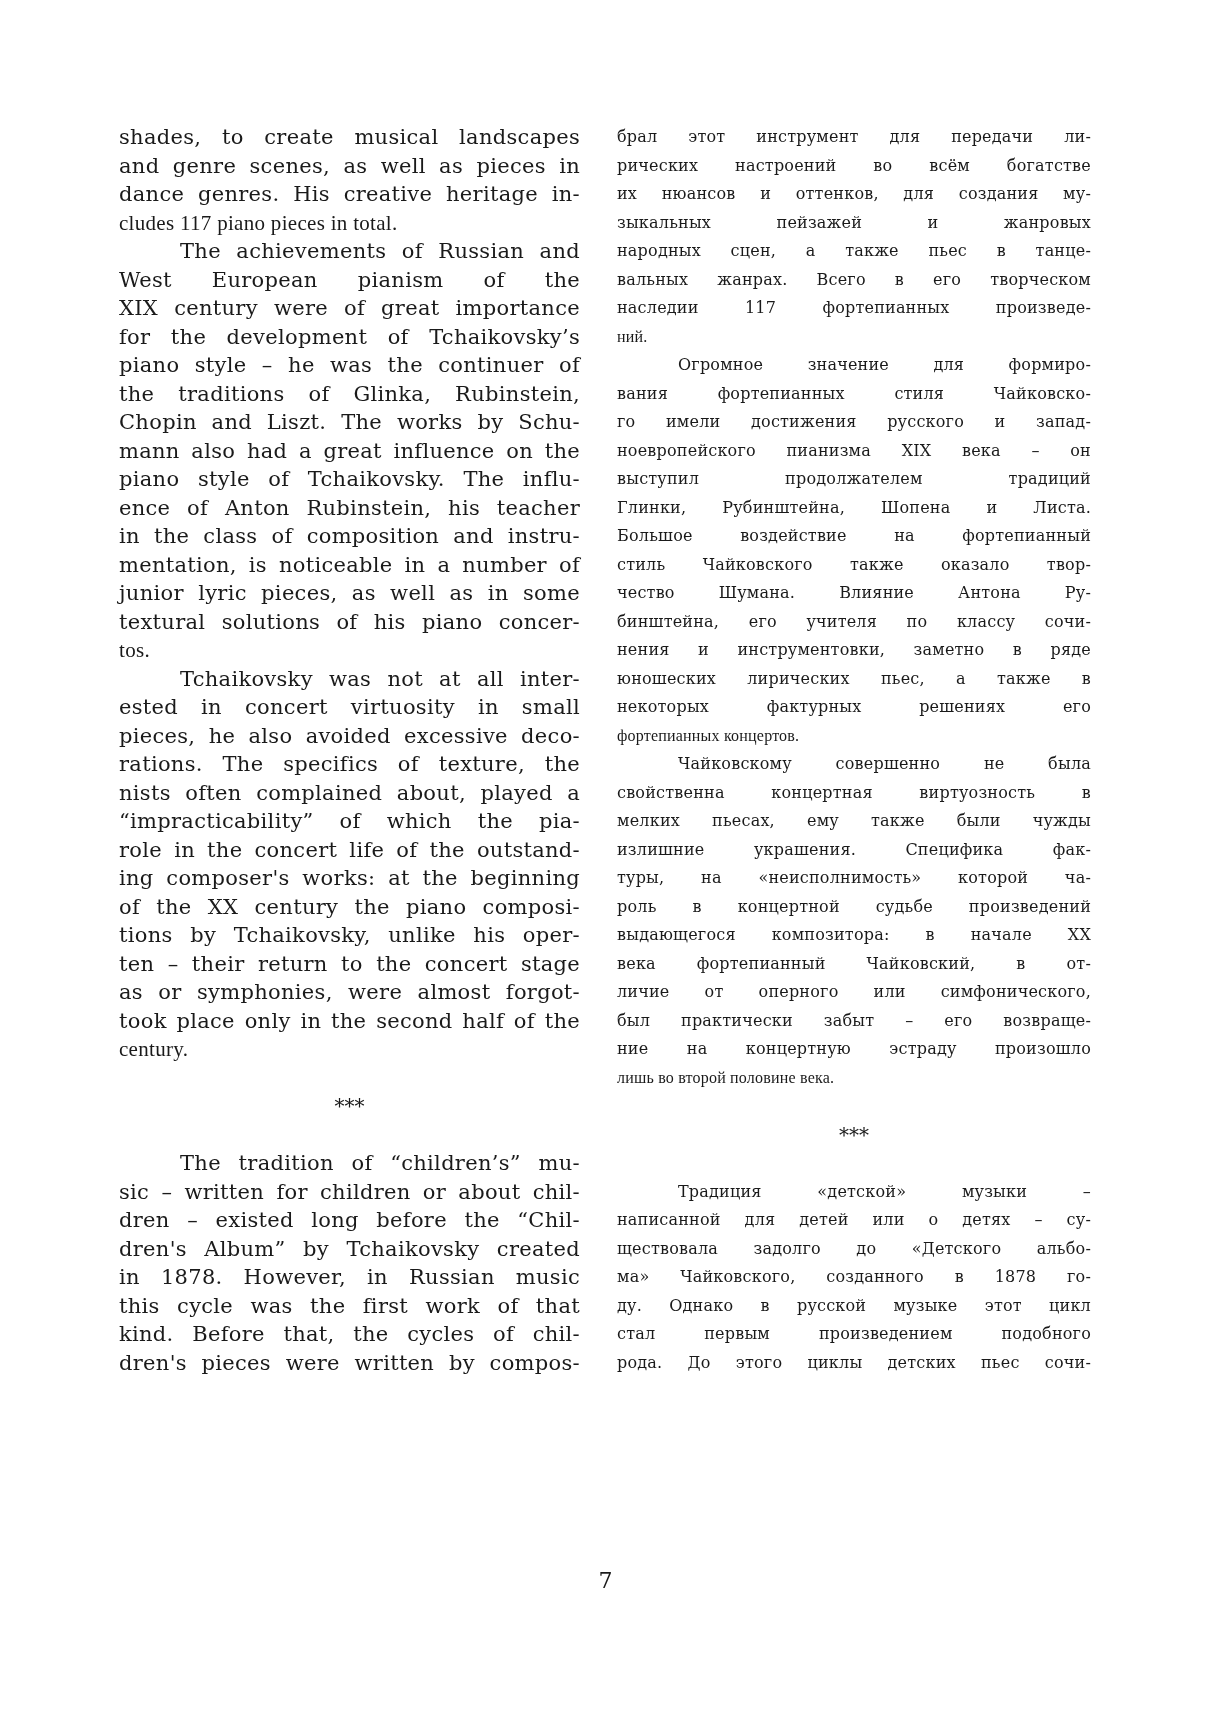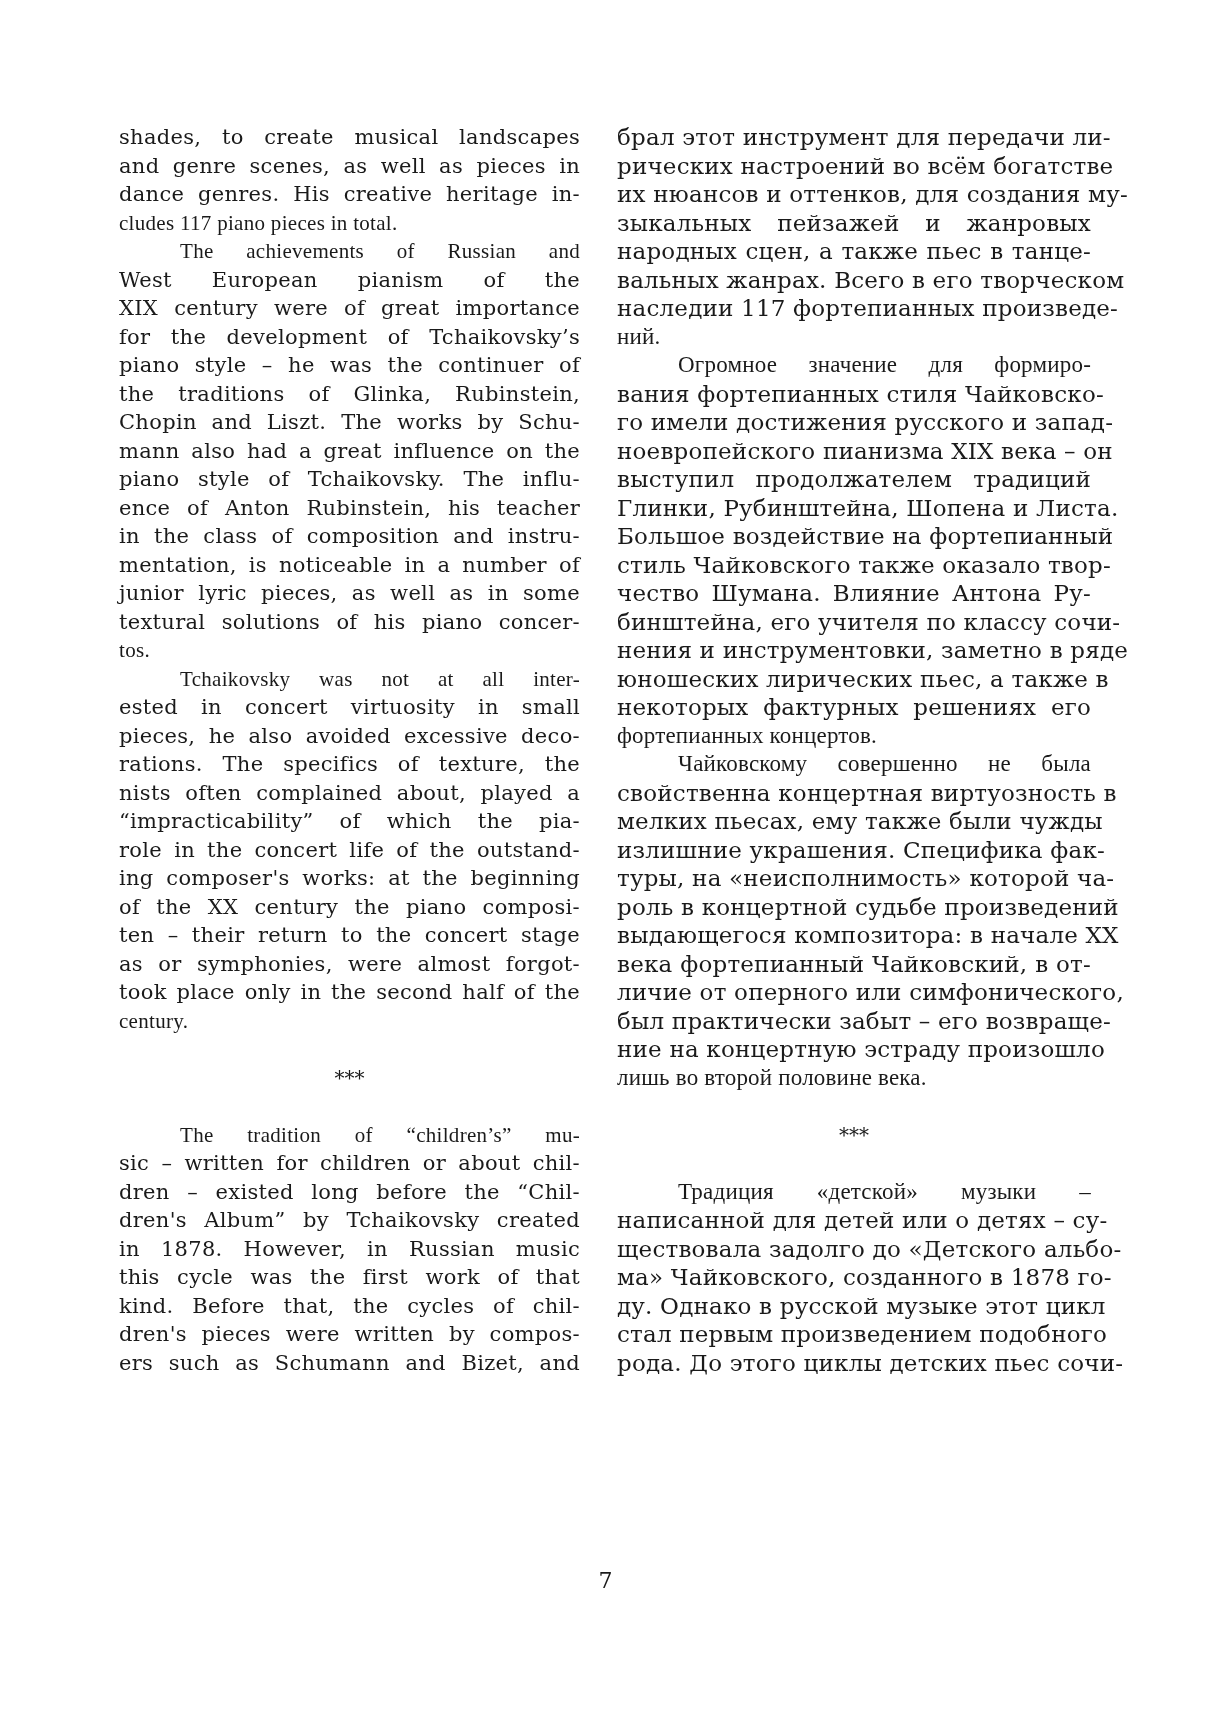--- a/index.html
+++ b/index.html
@@ -4,23 +4,23 @@
   <style>
     html, body { margin: 0; padding: 0; background: #ffffff; }
     body { width: 1211px; height: 1713px; position: relative; overflow: hidden;
            font-family: "DejaVu Serif", "Liberation Serif", serif; color: #1a1a1a; }
     .col { position: absolute; top: 123px; }
     .col-en { left: 119px; width: 461px; }
     .col-ru { left: 617px; width: 474px; }
     .line { display: block; height: 28.5px; line-height: 28.5px; font-size: 21px;
             white-space: nowrap; text-align: justify; text-align-last: justify;
             letter-spacing: 0.3px; }
-    .col-ru .line { font-size: 23px; letter-spacing: 0.2px; }
+    .col-ru .line { font-size: 16px; letter-spacing: 0.2px; }
     .line.last { text-align-last: left; font-family: Liberation Serif, serif; }
-    .line.indent { padding-left: 61px; font-family: Liberation Serif, serif; }
+    .line.indent { padding-left: 61px; }
     .sep { display: block; text-align: center; font-size: 20px; height: 28.5px; line-height: 28.5px; }
     .gap { display: block; height: 28.5px; }
     .page-num { position: absolute; top: 1568px; left: 0; width: 1211px; text-align: center;
                 font-size: 22px; }
   </style>
 </head>
 <body>
 
 <div class="col col-en" id="col-en">
     <div>
@@ -49,38 +49,38 @@
     <div>
       <span class="line indent">Tchaikovsky was not at all inter-</span>
       <span class="line">ested in concert virtuosity in small</span>
       <span class="line">pieces, he also avoided excessive deco-</span>
       <span class="line">rations. The specifics of texture, the</span>
       <span class="line">nists often complained about, played a</span>
       <span class="line">“impracticability” of which the pia-</span>
       <span class="line">role in the concert life of the outstand-</span>
       <span class="line">ing composer's works: at the beginning</span>
       <span class="line">of the XX century the piano composi-</span>
+      <span class="line">tions by Tchaikovsky, unlike his oper-</span>
       <span class="line">ten – their return to the concert stage</span>
       <span class="line">as or symphonies, were almost forgot-</span>
       <span class="line">took place only in the second half of the</span>
       <span class="line last">century.</span>
     </div>
     <span class="gap"></span>
     <span class="sep">***</span>
     <span class="gap"></span>
     <div>
       <span class="line indent">The tradition of “children’s” mu-</span>
       <span class="line">sic – written for children or about chil-</span>
       <span class="line">dren – existed long before the “Chil-</span>
       <span class="line">dren's Album” by Tchaikovsky created</span>
       <span class="line">in 1878. However, in Russian music</span>
       <span class="line">this cycle was the first work of that</span>
       <span class="line">kind. Before that, the cycles of chil-</span>
       <span class="line">dren's pieces were written by compos-</span>
-      <span class="line">ers such as Schumann and Bizet, and</span>
     </div>
   </div>
 <div class="col col-ru" id="col-ru">
     <div>
       <span class="line">брал этот инструмент для передачи ли-</span>
       <span class="line">рических настроений во всём богатстве</span>
       <span class="line">их нюансов и оттенков, для создания му-</span>
       <span class="line">зыкальных пейзажей и жанровых</span>
       <span class="line">народных сцен, а также пьес в танце-</span>
       <span class="line">вальных жанрах. Всего в его творческом</span>

